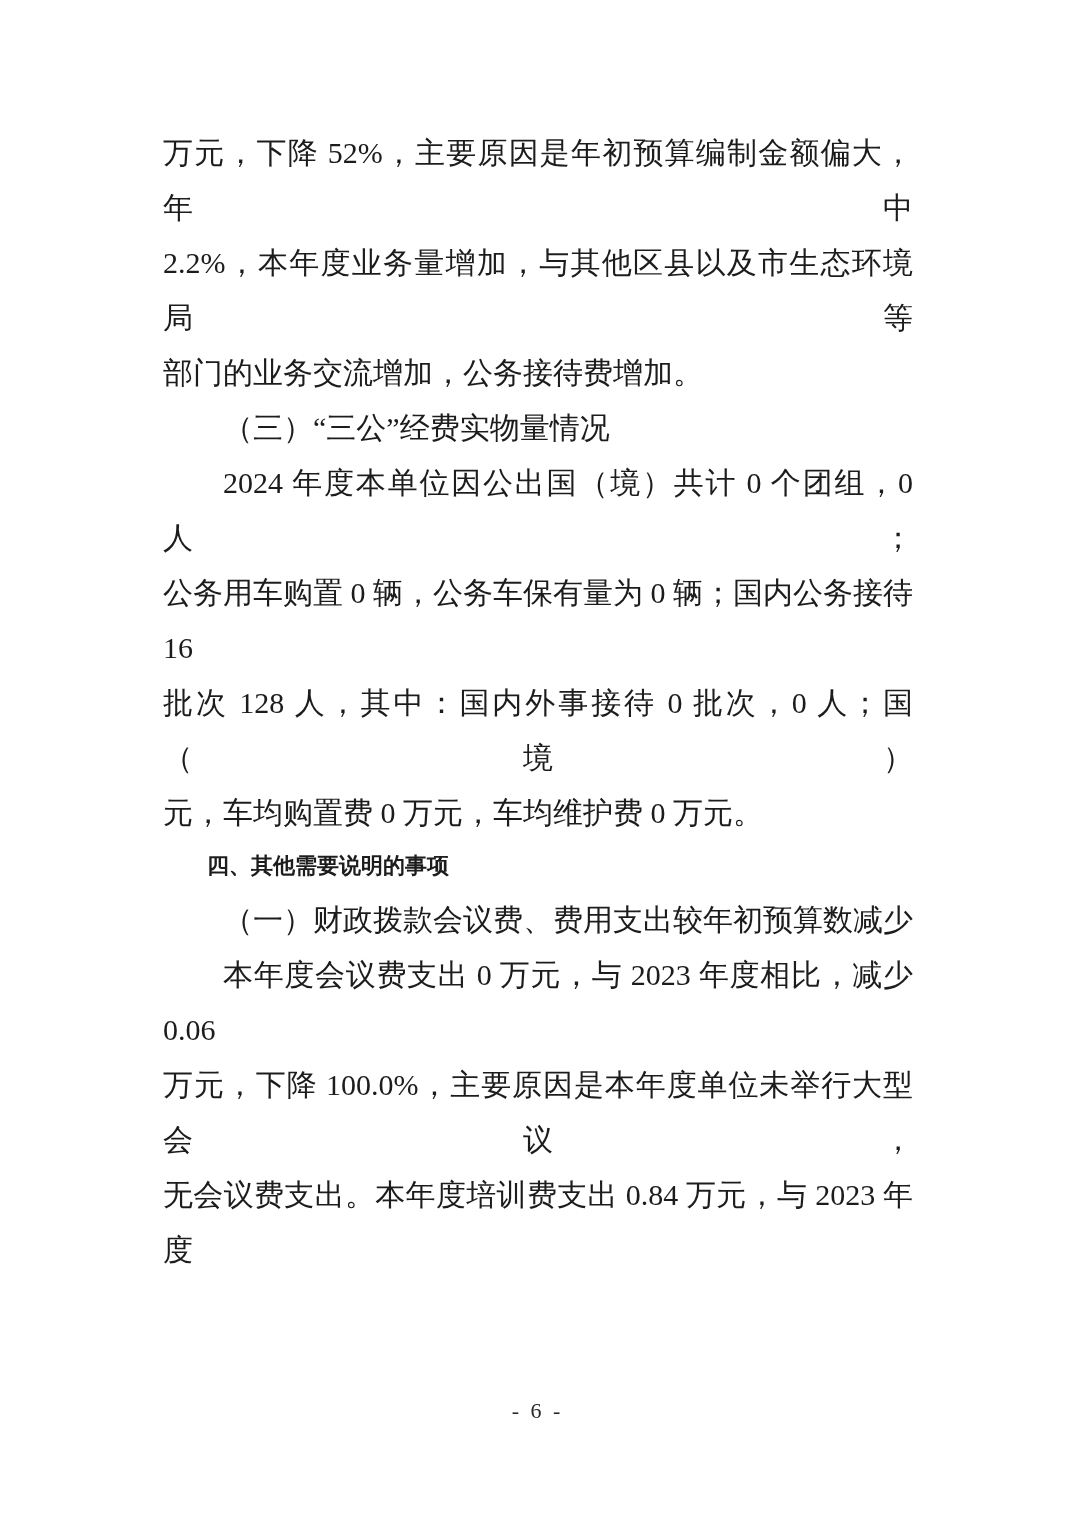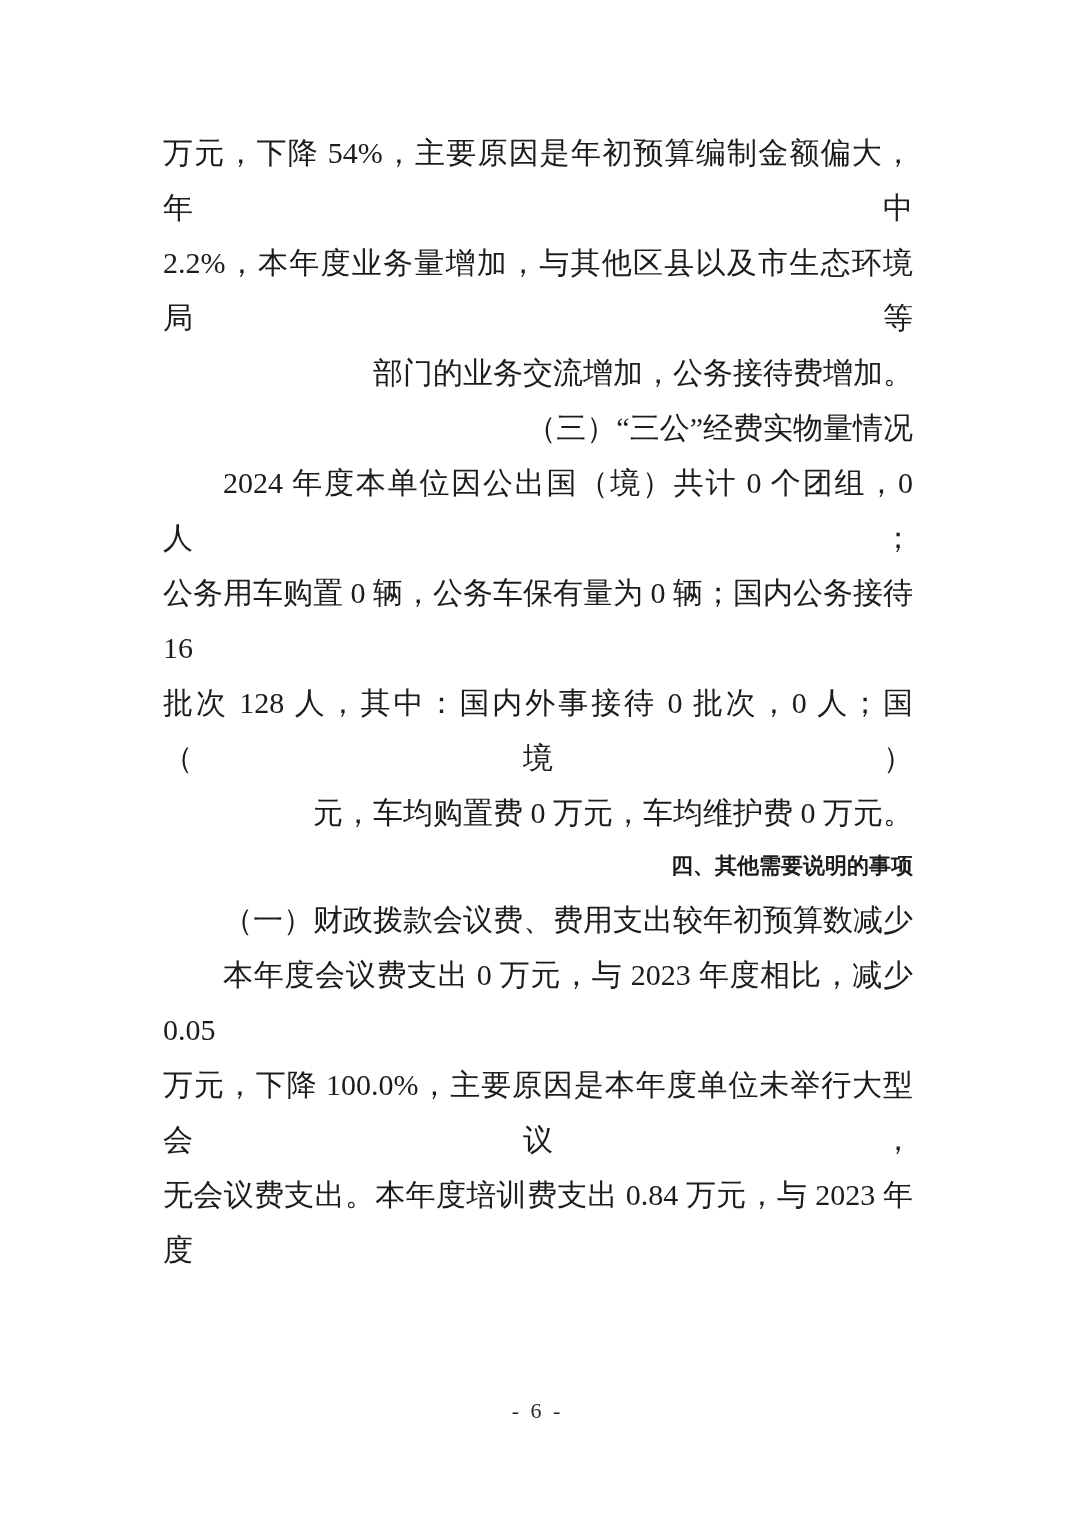--- a/index.html
+++ b/index.html
@@ -20,21 +20,21 @@
   .text-block {
     position: absolute;
     left: 163px;
     top: 125px;
     width: 750px;
   }
   .ln {
     font-size: 30px;
     line-height: 55px;
     white-space: normal;
-    text-align: right;
+    text-align: left;
   }
   
   .just {
     text-align: justify;
     text-align-last: justify;
   }
   
   .ind {
     text-indent: 2em;
   }
@@ -63,36 +63,36 @@
     color: #2a2a2a;
     letter-spacing: 3px;
   }
 </style>
 </head>
 <body>
 
 <div class="page">
   <div class="text-block">
 
-    <div class="ln just">万元，下降 54%，主要原因是年初预算编制金额偏大，年中</div>
+    <div class="ln just">万元，下降 52%，主要原因是年初预算编制金额偏大，年中</div>
     <div class="ln just">2.2%，本年度业务量增加，与其他区县以及市生态环境局等</div>
     <div class="ln">部门的业务交流增加，公务接待费增加。</div>
 
     <div class="ln subhead">（三）“三公”经费实物量情况</div>
 
     <div class="ln just ind">2024 年度本单位因公出国（境）共计 0 个团组，0 人；</div>
     <div class="ln just">公务用车购置 0 辆，公务车保有量为 0 辆；国内公务接待 16</div>
     <div class="ln just">批次 128 人，其中：国内外事接待 0 批次，0 人；国（境）</div>
     <div class="ln">元，车均购置费 0 万元，车均维护费 0 万元。</div>
 
     <div class="ln head">四、其他需要说明的事项</div>
 
     <div class="ln subhead">（一）财政拨款会议费、费用支出较年初预算数减少</div>
 
-    <div class="ln just ind">本年度会议费支出 0 万元，与 2023 年度相比，减少 0.05</div>
+    <div class="ln just ind">本年度会议费支出 0 万元，与 2023 年度相比，减少 0.06</div>
     <div class="ln just">万元，下降 100.0%，主要原因是本年度单位未举行大型会议，</div>
     <div class="ln just">无会议费支出。本年度培训费支出 0.84 万元，与 2023 年度</div>
 
   </div>
 
   <div class="footer">
     <span>- 6 -</span>
   </div>
 </div>
 

